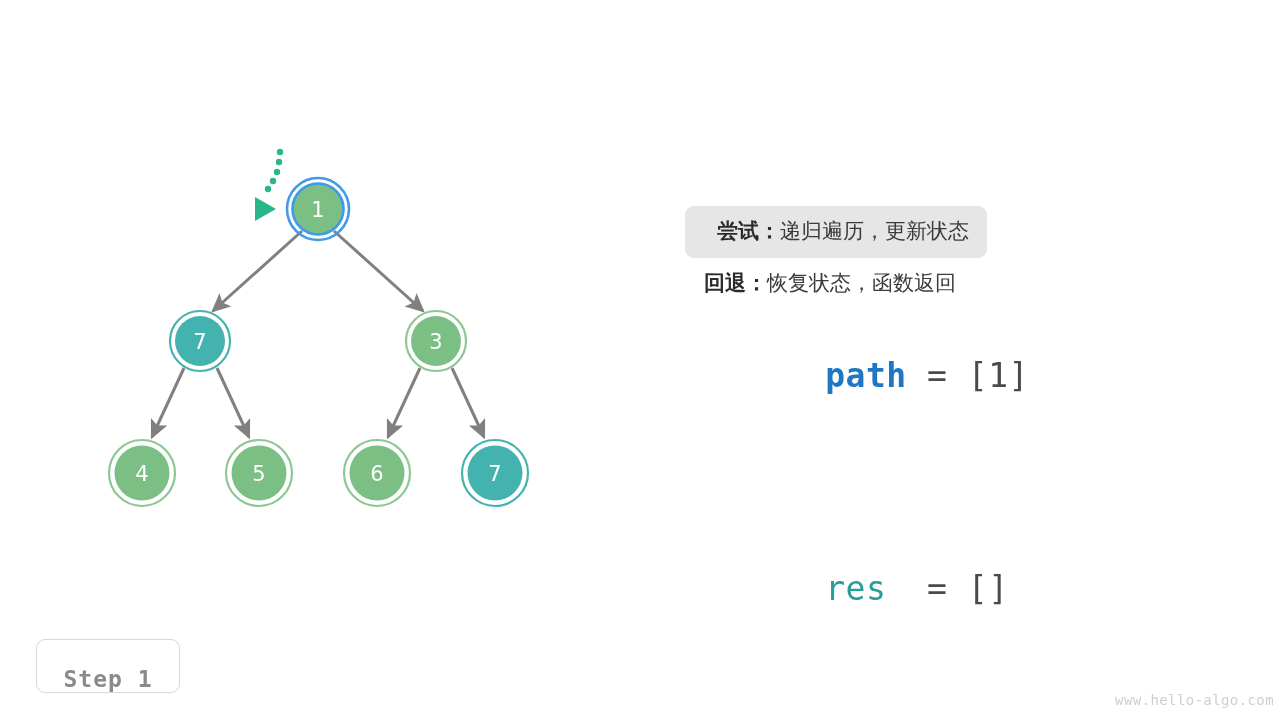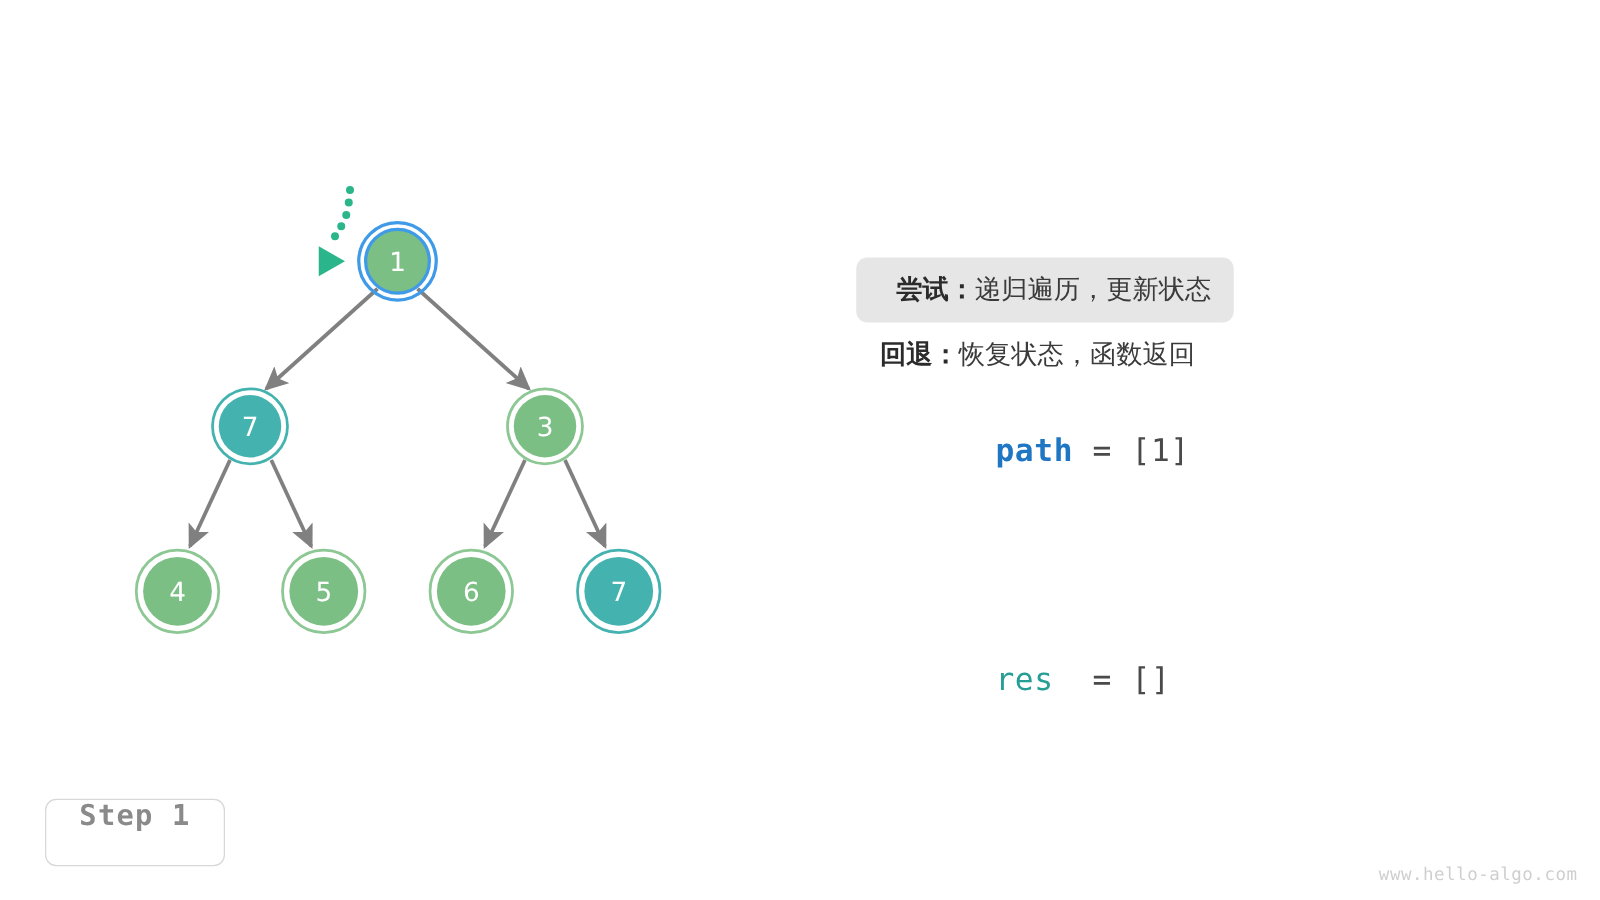--- a/index.html
+++ b/index.html
@@ -67,21 +67,21 @@
   .hint-key {
     font-weight: bold;
     color: #2b2b2b;
   }
   .hint-val {
     color: #3b3b3b;
   }
 
   .var-row {
     font-family: "DejaVu Sans Mono", "Liberation Mono", monospace;
-    font-size: 25px;
+    font-size: 33px;
     letter-spacing: 0.5px;
     white-space: pre;
     padding-left: 17px;
   }
   #var-path-row { margin-top: 16px; }
   #var-res-row  { margin-top: 96px; }
   .var-name-path {
     color: #1f77c4;
     font-weight: bold;
   }
@@ -98,36 +98,36 @@
   #step-badge {
     position: absolute;
     left: 36px;
     top: 639px;
     width: 144px;
     height: 54px;
     border: 1.5px solid #d8d8d8;
     border-radius: 9px;
     background: #ffffff;
     display: flex;
-    align-items: flex-start;
+    align-items: flex-end;
     justify-content: center;
     box-sizing: border-box;
   }
   #step-badge-label {
     font-family: "DejaVu Sans Mono", "Liberation Mono", monospace;
     font-size: 23px;
     font-weight: bold;
     color: #8a8a8a;
     letter-spacing: 1px;
   }
 
   
   #watermark {
     position: absolute;
-    right: 18px;
+    right: 6px;
     bottom: 12px;
     font-family: "DejaVu Sans Mono", "Liberation Mono", monospace;
     font-size: 14px;
     color: #cfcfcf;
     letter-spacing: 0.4px;
   }
 </style>
 </head>
 <body>
 

